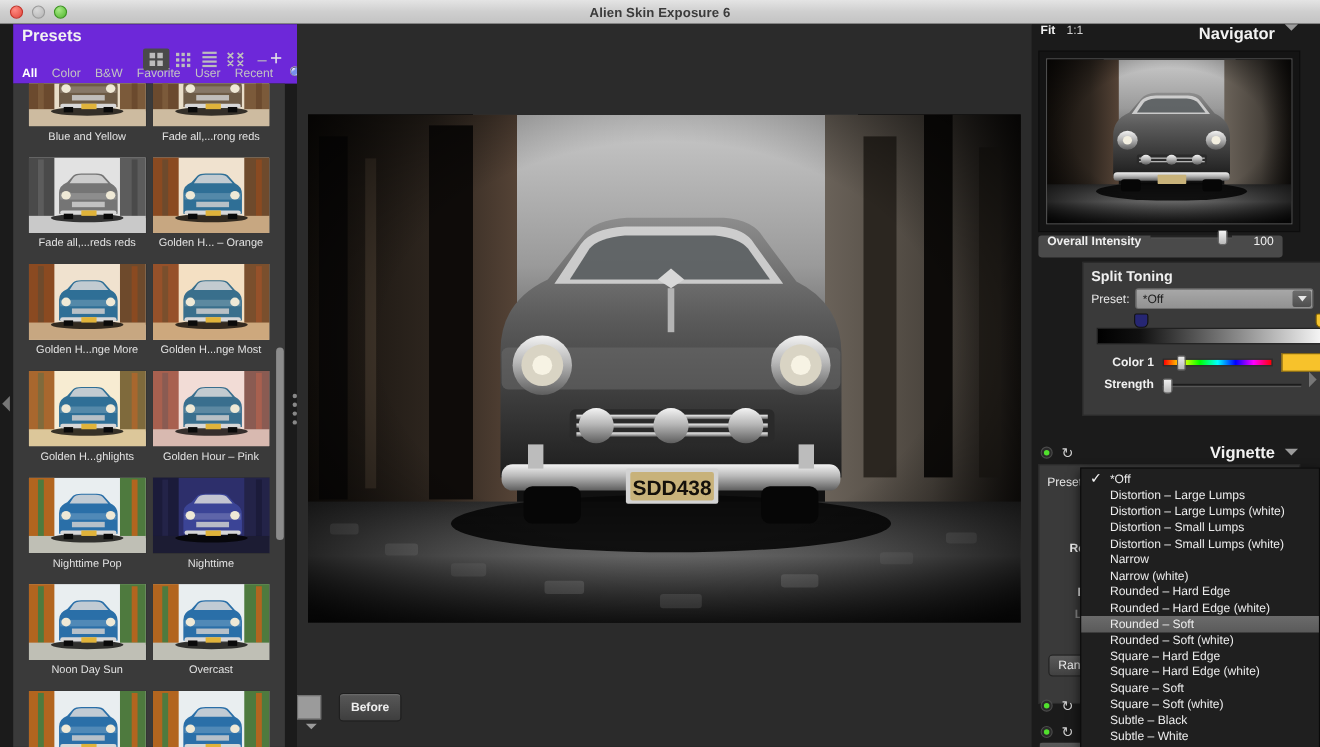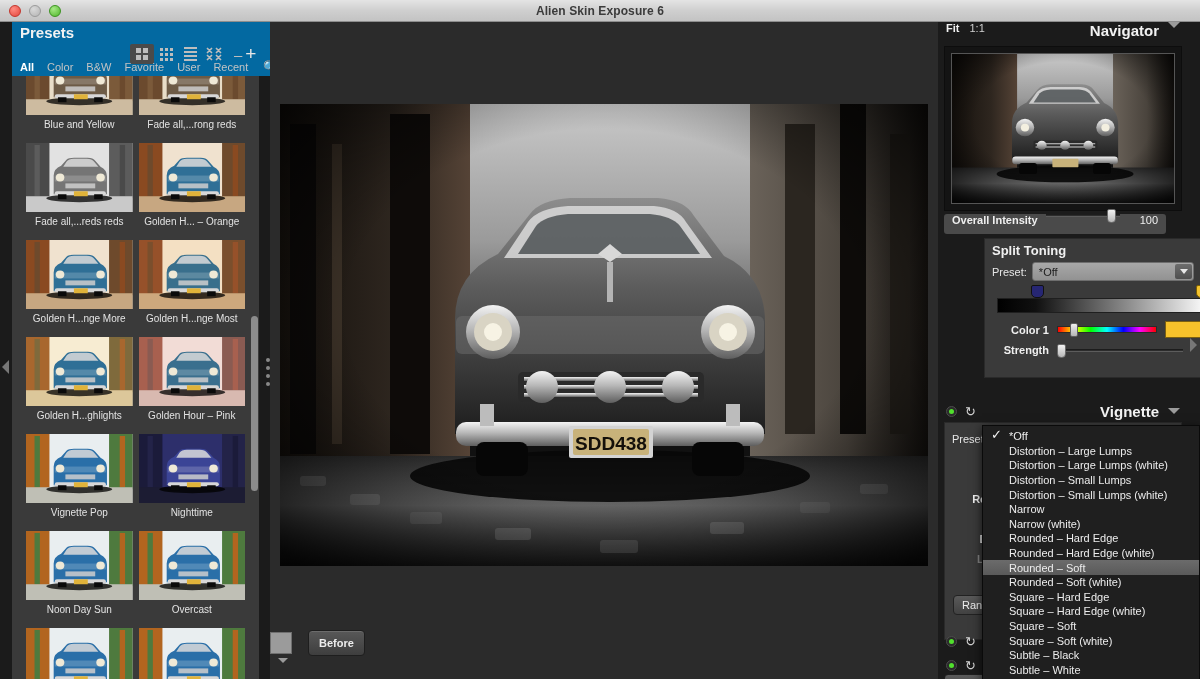--- a/index.html
+++ b/index.html
@@ -33,21 +33,21 @@
   .tl.yellow { background: radial-gradient(circle at 35% 30%, #d9d9d9, #b4b4b4); border:1px solid #9b9b9b; }
   .tl.green  { background: radial-gradient(circle at 35% 30%, #a7e986, #4fb62b); border:1px solid #3c9421; }
 
   
   .presets-panel {
     position: absolute; left: 0; top: 22px; width: 270px; height: 657px;
     background: #1b1b1b;
   }
   .presets-header {
     position: absolute; left: 12px; top: 0; width: 258px; height: 54px;
-    background: #0369a1;
+    background: #6d28d9;
   }
   .presets-title {
     position: absolute; left: 8px; top: 2px;
     font-size: 15px; font-weight: bold; color: #f2f2f2;
   }
   .view-icons {
     position: absolute; left: 118px; top: 21px;
     display: flex; align-items: center; gap: 0px;
   }
   .vicon { width: 24px; height: 20px; display:flex; align-items:center; justify-content:center; cursor: pointer; }
@@ -546,21 +546,21 @@
     <path d="M38 19 Q40 16 45 16 L57 16 Q62 16 64 19 L68 24 L35 24 Z" fill="#dcdcdc" opacity="0.85"></path>
     <rect x="27" y="33" width="48" height="6" fill="#ffffff" opacity="0.18"></rect>
     <circle cx="32" cy="35" r="4" fill="#efe9d6"></circle>
                 <circle cx="70" cy="35" r="4" fill="#efe9d6"></circle>
     <rect x="37" y="41" width="28" height="5" fill="#cfcfcf" opacity="0.85"></rect>
     <rect x="27" y="49" width="48" height="4" rx="2" fill="#d7d7d7"></rect>
     <rect x="45" y="49" width="13" height="5" fill="#e0b33a"></rect>
     <rect x="30" y="52" width="8" height="5" fill="#0a0a0a"></rect>
                 <rect x="64" y="52" width="8" height="5" fill="#0a0a0a"></rect>
   </svg></div>
-            <div class="preset-label">Vignette Pop</div>
+            <div class="preset-label">Nighttime Pop</div>
           </div>
           <div class="preset-cell">
             <div class="preset-thumb"><svg viewBox="0 0 100 70" preserveAspectRatio="none" width="100%" height="100%">
     <rect x="0" y="0" width="100" height="70" fill="#2d2f6b"></rect>
     <rect x="0" y="0" width="22" height="56" fill="#1b1b3a"></rect>
     <rect x="78" y="0" width="22" height="56" fill="#232348"></rect>
     <rect x="8" y="2" width="5" height="52" fill="#232348"></rect>
     <rect x="88" y="2" width="5" height="52" fill="#1b1b3a"></rect>
     <rect x="0" y="54" width="100" height="16" fill="#1c1c33"></rect>
     <ellipse cx="50" cy="56" rx="31" ry="4" fill="#000" opacity="0.75"></ellipse>

